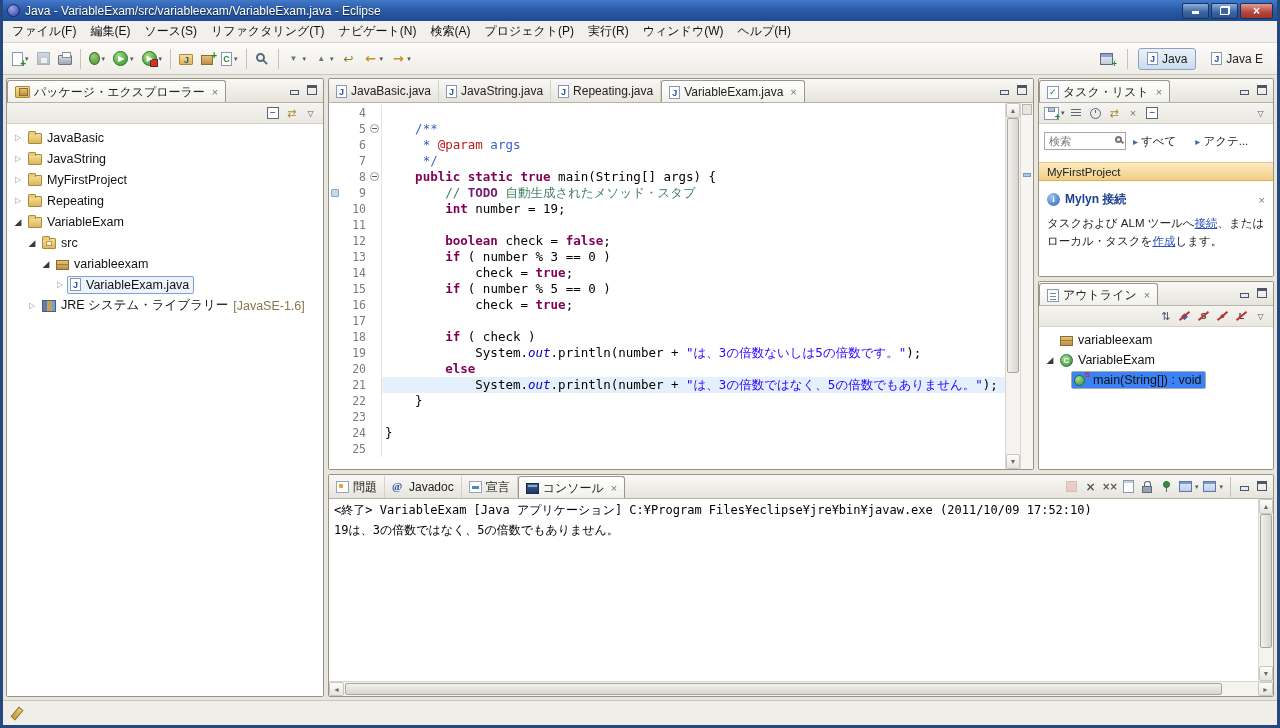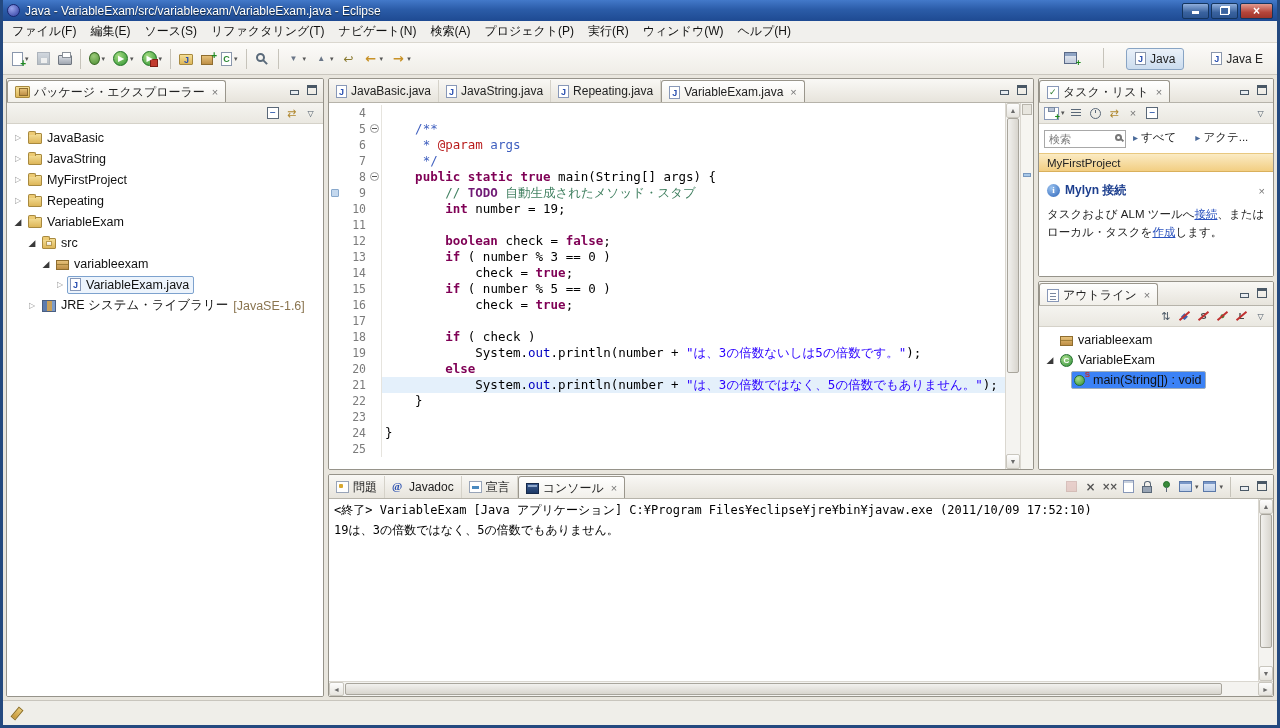--- a/index.html
+++ b/index.html
@@ -20,21 +20,21 @@
 .wg-restore::before{content:"";position:absolute;right:0;top:0;width:7px;height:6px;border:1px solid #fff}
 .wg-restore::after{content:"";position:absolute;left:0;bottom:0;width:7px;height:6px;border:1px solid #fff;background:rgba(58,99,159,.9)}
 
 
 .menubar{height:22px;flex:0 0 auto;background:#F1F0ED;border-bottom:1px solid #DAD7CF;display:flex;align-items:center;padding-left:2px}
 .menu-item{padding:3px 7px;font-size:12px;color:#111}
 
 
 .toolbar{height:32px;flex:0 0 auto;background:linear-gradient(#FCFBF9,#EFEDE7);border-bottom:1px solid #C9C6BE;display:flex;align-items:center;padding:0 5px}
 .tb-left{display:flex;align-items:center;flex:1}
-.tb-right{display:flex;align-items:flex-start;gap:18px}
+.tb-right{display:flex;align-items:center;gap:6px}
 .tbtn{display:inline-flex;align-items:center;padding:3px;border:1px solid transparent;border-radius:2px}
 .dd{font-size:7px;color:#555;margin-left:2px}
 .tb-sep{width:1px;height:20px;background:#C6C3BA;margin:0 4px;flex:0 0 auto}
 .ticon{display:inline-block;position:relative}
 .tdisabled{opacity:.45}
 .icon-new-wizard{width:11px;height:14px;background:#fff;border:1px solid #8A97AC}
 .icon-new-wizard::after{content:"+";position:absolute;right:-4px;bottom:-4px;color:#1E8A1E;font:bold 10px "Liberation Sans",sans-serif}
 .icon-save{width:13px;height:13px;background:linear-gradient(#A3B2C6,#6E8095);border:1px solid #53647A}
 .icon-save::after{content:"";position:absolute;left:3px;bottom:1px;width:6px;height:5px;background:#E9EDF2}
 .icon-print{width:14px;height:10px;background:linear-gradient(#DCDFE5,#9FA6B0);border:1px solid #6F7680;border-radius:1px;margin-top:3px}
@@ -176,39 +176,39 @@
 .foldm{position:absolute;left:1px;top:3px;width:9px;height:9px;border:1px solid #9A9A9A;border-radius:50%;background:#fff}
 .foldm::after{content:"";position:absolute;left:1px;right:1px;top:3px;height:1px;background:#555}
 .codel{flex:1;white-space:pre;padding-left:3px;color:#000;min-width:0}
 .codel.current{background:#E4F0FB}
 .seg-kw{color:#7F0055;font-weight:bold}
 .seg-str{color:#2A00FF}
 .seg-jdoc{color:#3F5FBF}
 .seg-jtag{color:#b91c1c;font-weight:normal}
 .seg-cmt{color:#3F7F5F}
 .seg-task{color:#701a75;font-weight:bold}
-.seg-fld{color:#0000C0;}
+.seg-fld{color:#0000C0;font-style:italic}
 
 
 .vscroll{width:15px;flex:0 0 auto;background:#F4F3F0;border-left:1px solid #DAD7D0;display:flex;flex-direction:column}
 .sb-btn{height:15px;width:100%;flex:0 0 auto;display:flex;align-items:center;justify-content:center;font-size:7px;color:#6A6A6A;background:linear-gradient(#FDFDFD,#E6E4DE);border:1px solid #C9C6BE;border-radius:2px}
 .hscroll .sb-btn{width:15px;height:100%}
 .sb-track{flex:1;position:relative}
 .sb-thumb{position:absolute;left:1px;right:1px;background:linear-gradient(90deg,#F2F1EE,#D8D5CE);border:1px solid #A8A59C;border-radius:2px}
 .ed-thumb{top:0;height:76%}
 .con-thumb{top:0;height:88%}
 .hscroll{height:15px;flex:0 0 auto;background:#F4F3F0;border-top:1px solid #DAD7D0;display:flex}
 .h-thumb{top:1px;bottom:1px;left:1px;right:auto;width:96%;background:linear-gradient(#F2F1EE,#D8D5CE)}
 .overview{width:13px;flex:0 0 auto;background:#F6F5F1;border-left:1px solid #DAD7D0;position:relative}
 .ov-btn{position:absolute;top:1px;left:1px;right:1px;height:11px;border:1px solid #B8B5AC;background:#E8E6DF}
 .ov-task{position:absolute;left:2px;right:2px;top:19%;height:4px;background:#A8C8E8;border:1px solid #7898C0}
 
 
 .tl-content{background:#fff;flex:1;display:flex;flex-direction:column;min-height:0}
-.tl-search{height:25px;flex:0 0 auto;display:flex;align-items:flex-start;gap:7px;padding:6px 5px;background:#fff}
+.tl-search{height:25px;flex:0 0 auto;display:flex;align-items:center;gap:7px;padding:17px 5px;background:#fff}
 .search-box{position:relative;width:82px;height:18px;flex:0 0 auto}
 .search-input{width:100%;height:100%;border:1px solid #A8A8A8;padding:1px 16px 1px 4px;font-size:11px;color:#444;background:#fff;font-family:"Liberation Sans",sans-serif}
 .search-input::placeholder{color:#777}
 .search-mag{position:absolute;right:4px;top:4px;width:7px;height:7px;border:2px solid #777;border-radius:50%}
 .search-mag::after{content:"";position:absolute;width:4px;height:2px;background:#777;transform:rotate(45deg);right:-4px;bottom:-2px}
 .tl-filterwrap{display:inline-flex;align-items:center;gap:19px;overflow:hidden}
 .tl-filter{display:inline-flex;align-items:center;gap:3px;font-size:11.5px;color:#222;white-space:nowrap}
 .tl-filter::before{content:"▸";color:#4A6A9A;font-size:10px}
 .uncat{height:19px;flex:0 0 auto;margin-top:4px;background:linear-gradient(#FBEBC4,#F2CE82);border-top:1px solid #E8C880;border-bottom:1px solid #D9B05C;display:flex;align-items:center;padding:0 8px;font-size:11.5px;color:#222}
 .mylyn{background:#fff;flex:1;padding:10px 8px 0 8px}

